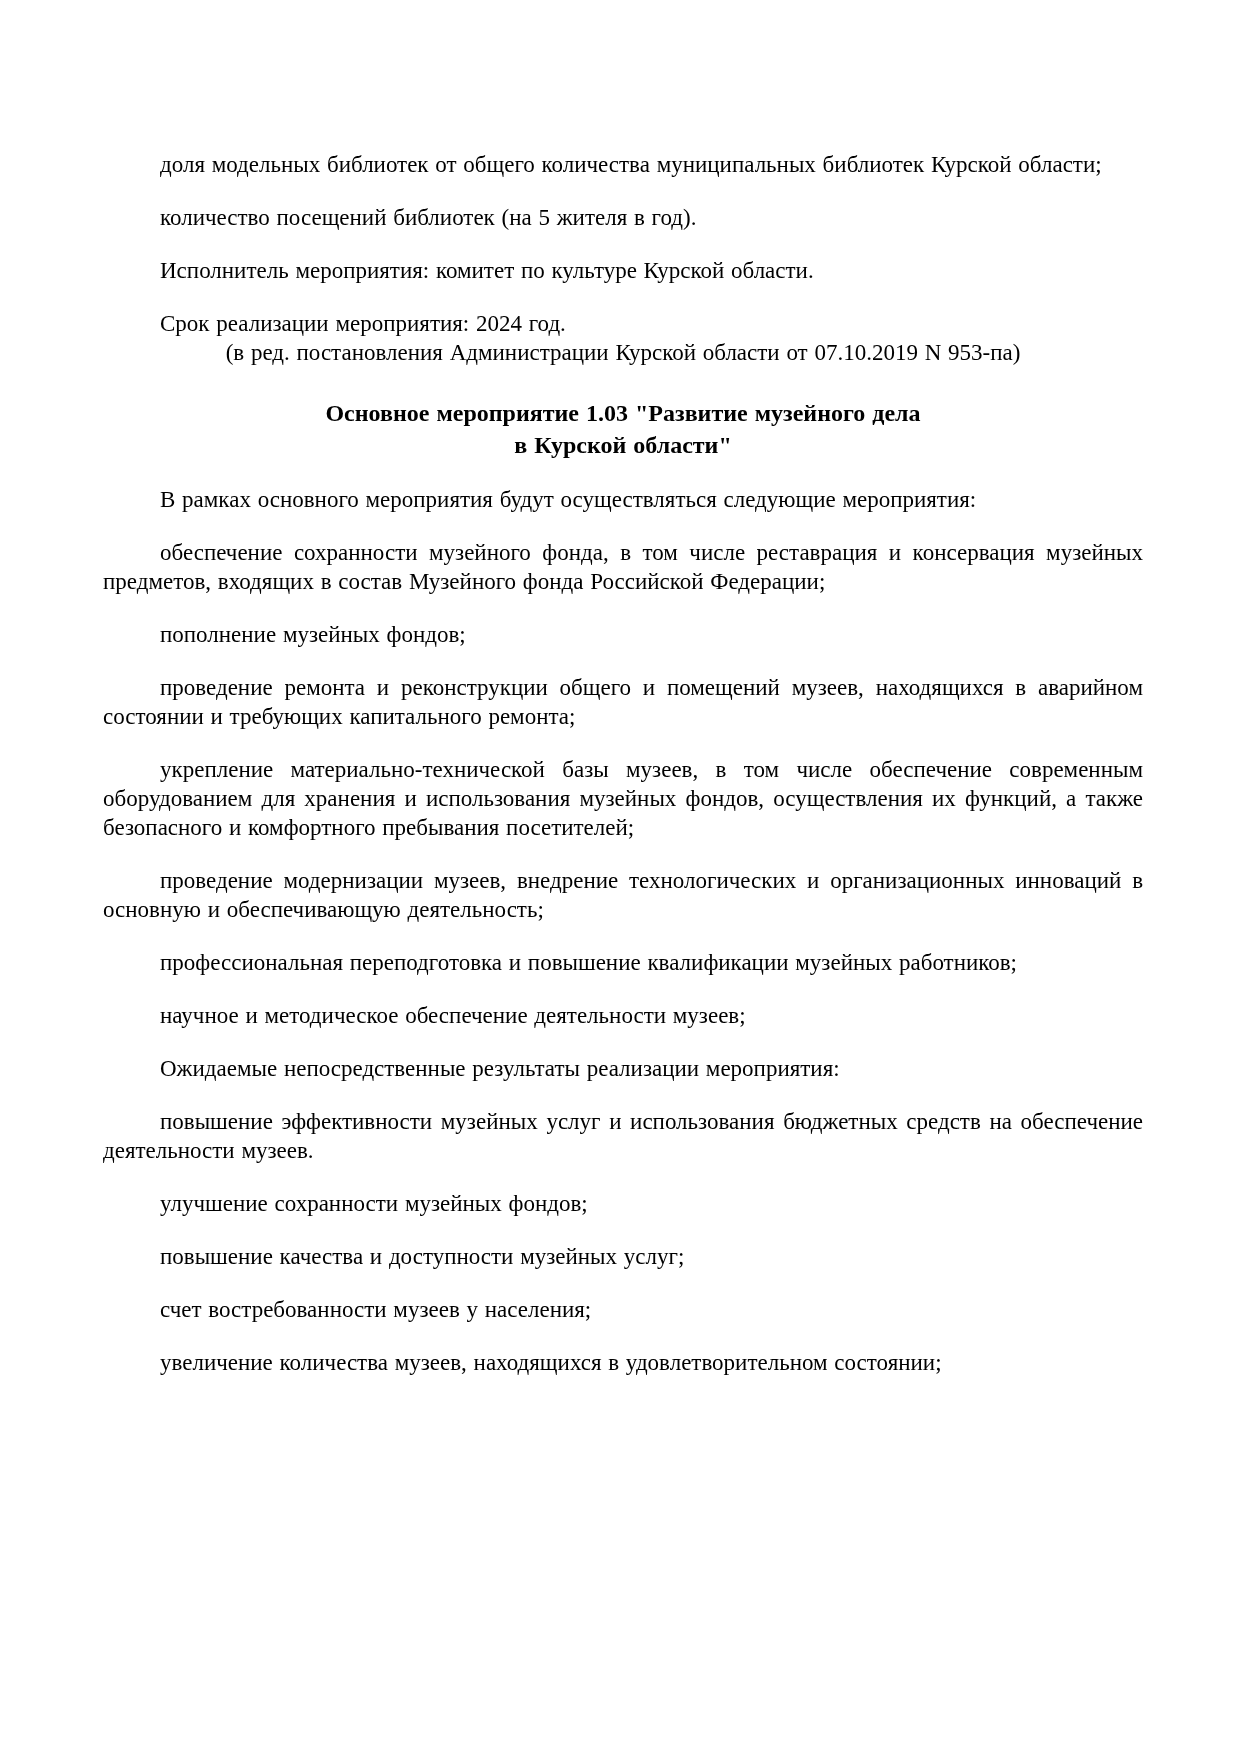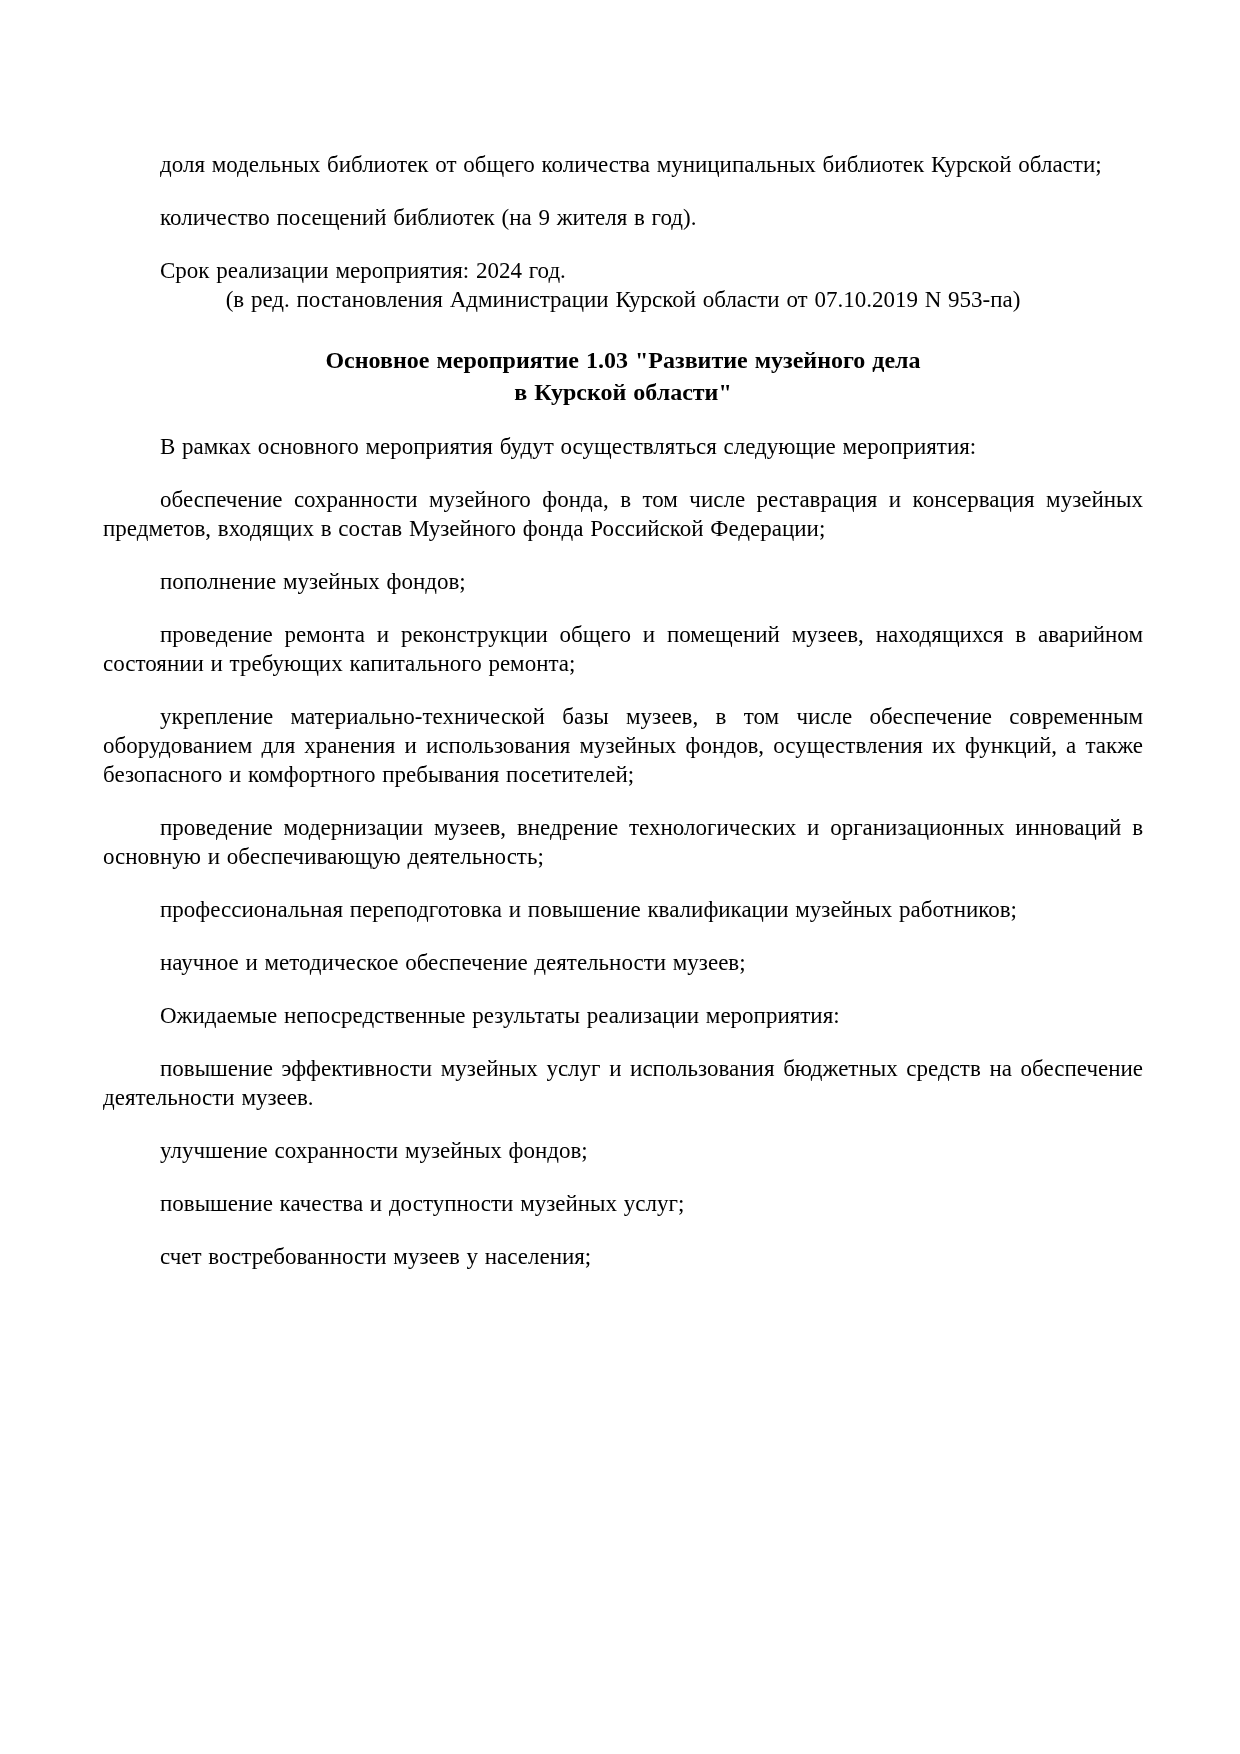--- a/index.html
+++ b/index.html
@@ -42,31 +42,33 @@
     font-size: 24px;
     line-height: 32px;
   }
 </style>
 </head>
 <body>
 
 <div class="page">
   <div>
       <p class="para body">доля модельных библиотек от общего количества муниципальных библиотек Курской области;</p>
-      <p class="para body">количество посещений библиотек (на 9 жителя в год).</p>
+      <p class="para body">количество посещений библиотек (на 5 жителя в год).</p>
+      <p class="para body">Исполнитель мероприятия: комитет по культуре Курской области.</p>
       <p class="para body">Срок реализации мероприятия: 2024 год.</p>
       <p class="para note">(в ред. постановления Администрации Курской области от 07.10.2019 N 953-па)</p>
       <p class="para heading">Основное мероприятие 1.03 "Развитие музейного дела<br>в Курской области"</p>
       <p class="para body">В рамках основного мероприятия будут осуществляться следующие мероприятия:</p>
       <p class="para body">обеспечение сохранности музейного фонда, в том числе реставрация и консервация музейных предметов, входящих в состав Музейного фонда Российской Федерации;</p>
       <p class="para body">пополнение музейных фондов;</p>
       <p class="para body">проведение ремонта и реконструкции общего и помещений музеев, находящихся в аварийном состоянии и требующих капитального ремонта;</p>
       <p class="para body">укрепление материально-технической базы музеев, в том числе обеспечение современным оборудованием для хранения и использования музейных фондов, осуществления их функций, а также безопасного и комфортного пребывания посетителей;</p>
       <p class="para body">проведение модернизации музеев, внедрение технологических и организационных инноваций в основную и обеспечивающую деятельность;</p>
       <p class="para body">профессиональная переподготовка и повышение квалификации музейных работников;</p>
       <p class="para body">научное и методическое обеспечение деятельности музеев;</p>
       <p class="para body">Ожидаемые непосредственные результаты реализации мероприятия:</p>
       <p class="para body">повышение эффективности музейных услуг и использования бюджетных средств на обеспечение деятельности музеев.</p>
       <p class="para body">улучшение сохранности музейных фондов;</p>
       <p class="para body">повышение качества и доступности музейных услуг;</p>
       <p class="para body">счет востребованности музеев у населения;</p>
+      <p class="para body">увеличение количества музеев, находящихся в удовлетворительном состоянии;</p>
     </div>
 </div>
 
 </body></html>

